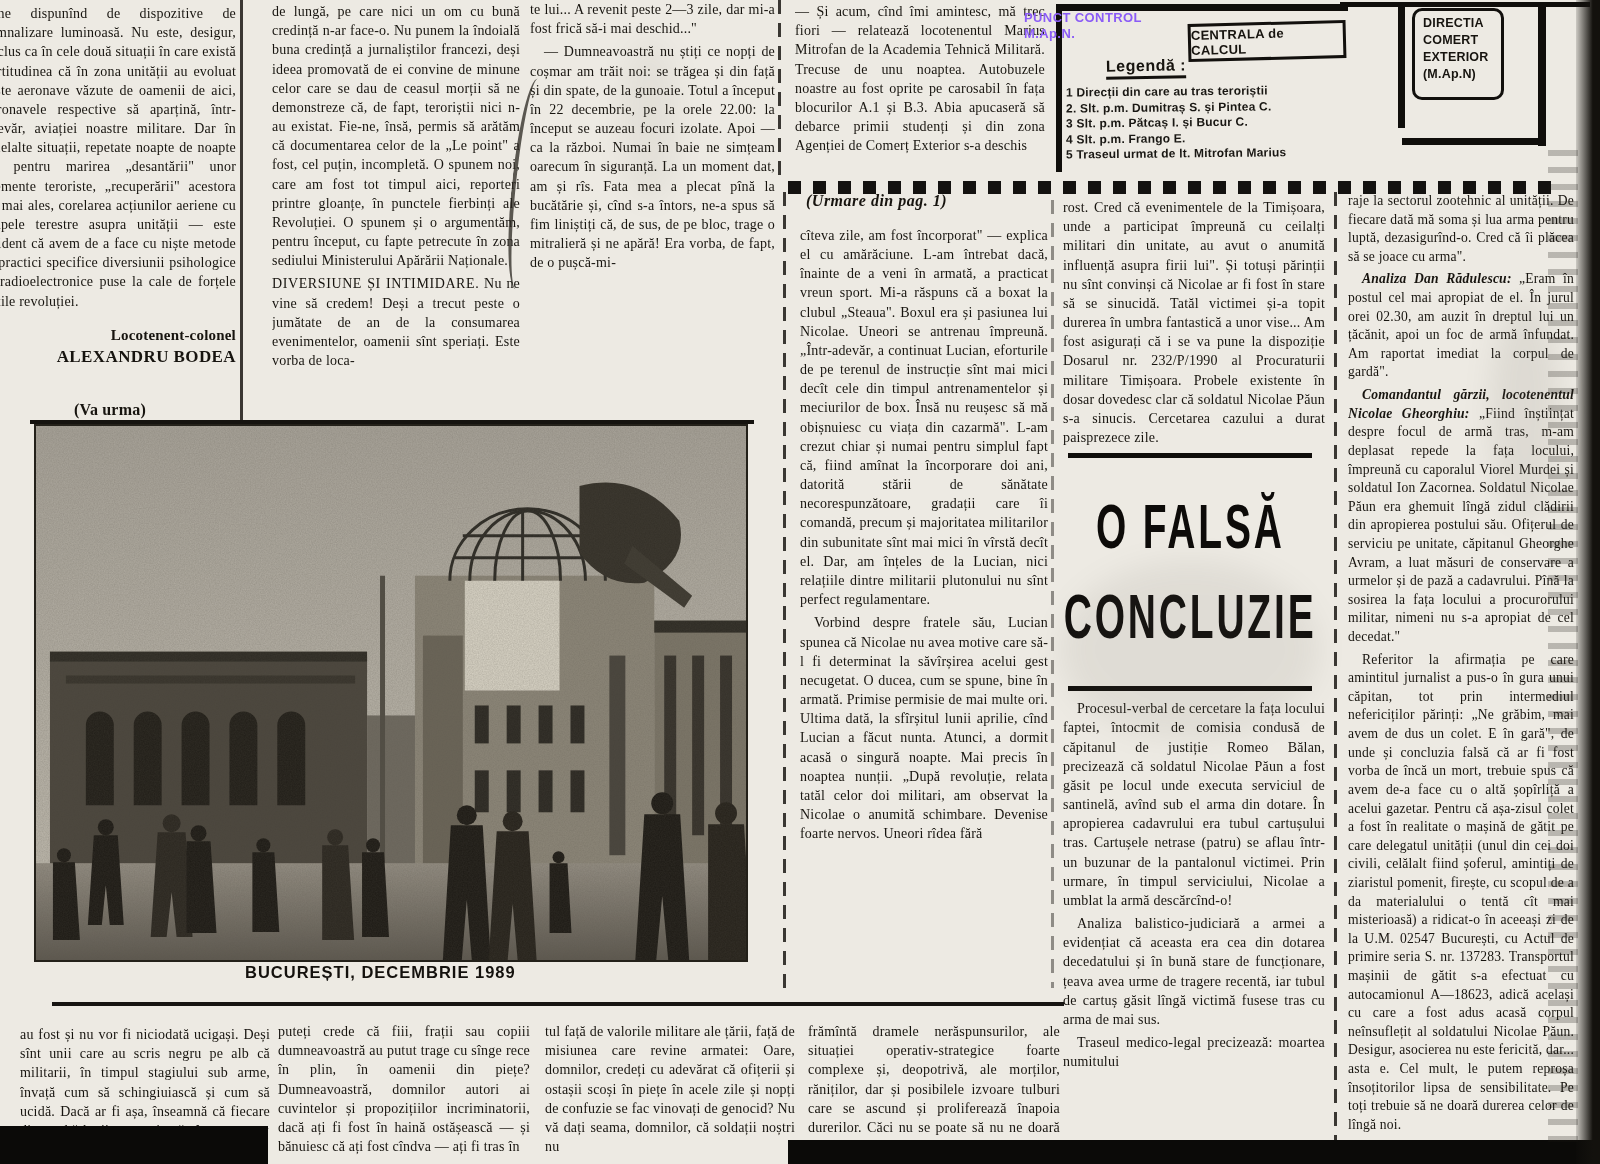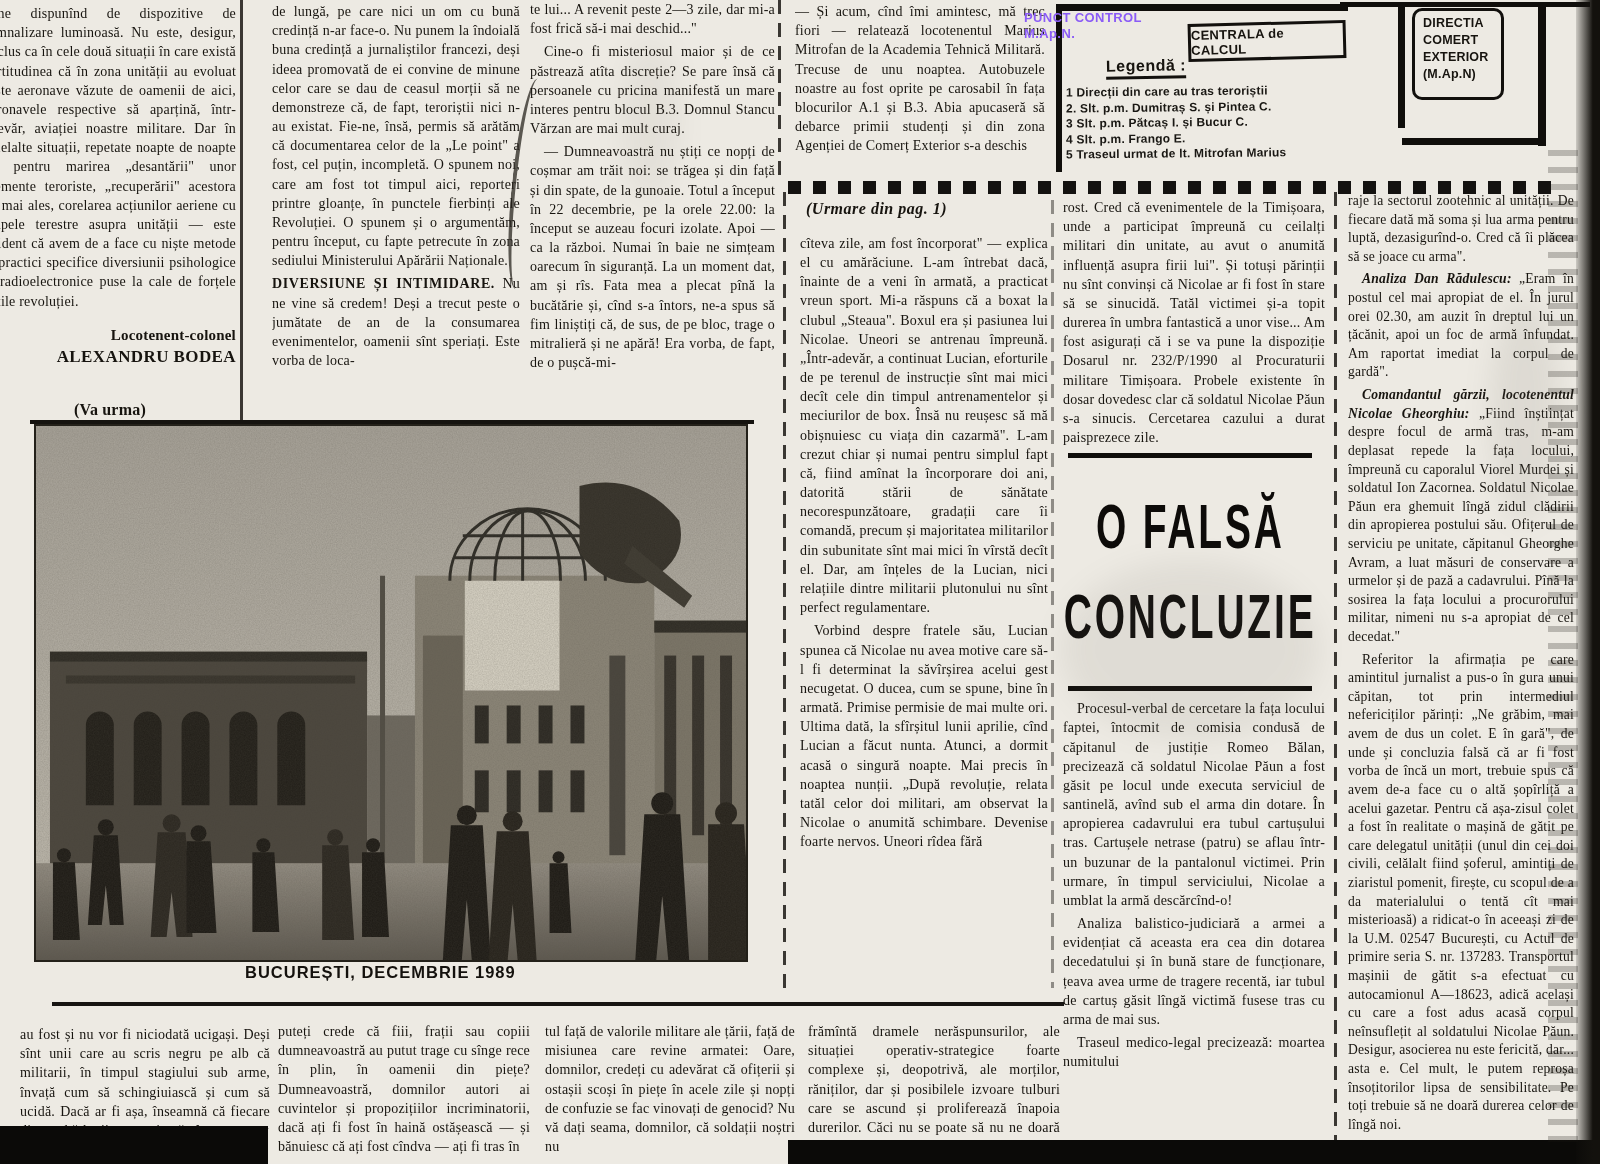--- a/index.html
+++ b/index.html
@@ -7,33 +7,33 @@
     position:relative;width:1600px;height:1164px;overflow:hidden;
     background:#edeae3;
     font-family:"Liberation Serif","DejaVu Serif",serif;
     color:#17140f;
   }
   
   .col{position:absolute;overflow:hidden;text-align:justify;
        font-size:14px;line-height:1.37;letter-spacing:.2px;}
   .col p{margin:0 0 4px 0;text-indent:14px;}
   .col p.nofirst{text-indent:0;}
-  .boldlead{font-weight:bold;letter-spacing:.6px;}
+  .boldlead{font-weight:normal;letter-spacing:.6px;}
   .itlead{font-style:italic;font-weight:bold;}
   .sig{display:block;text-align:right;font-weight:bold;margin-top:14px;font-size:15px;}
   .sig-name{display:block;text-align:right;font-weight:bold;font-size:17px;letter-spacing:.4px;}
   .vaurma{display:block;text-align:center;font-weight:bold;margin-top:30px;font-size:16px;}
   .contnote{font-style:italic;font-weight:bold;font-size:16px;margin:0 0 14px 6px;letter-spacing:.5px;}
 
   
   .c-top1{left:-16px;top:4px;width:252px;height:420px;}
   .c-top2{left:272px;top:2px;width:248px;height:426px;}
   .c-top3{left:530px;top:0px;width:245px;height:428px;}
   .c-top4{left:795px;top:2px;width:250px;height:176px;}
-  .c-mid5{left:800px;top:198px;width:248px;height:800px;}
+  .c-mid5{left:800px;top:190px;width:248px;height:800px;}
   .c-mid6{left:1063px;top:198px;width:262px;height:942px;}
   .c-mid7{left:1348px;top:192px;width:226px;height:950px;font-size:13.6px;}
   .c-botA{left:20px;top:1025px;width:250px;height:104px;}
   .c-botB{left:278px;top:1022px;width:252px;height:142px;}
   .c-botC{left:545px;top:1022px;width:250px;height:142px;}
   .c-botD{left:808px;top:1022px;width:252px;height:118px;}
 
   
   .vrule{position:absolute;width:3px;background:#1b1814;opacity:.85;}
   .vrule.dashed{background:repeating-linear-gradient(180deg,#1b1814 0 14px,rgba(0,0,0,0) 14px 23px);}
@@ -112,21 +112,20 @@
 
   <div class="col c-top2">
     <p class="nofirst">de lungă, pe care nici un om cu bună credință n-ar face-o. Nu punem la îndoială buna credință a jurnaliștilor francezi, deși ideea promovată de ei convine de minune celor care se dau de ceasul morții să ne demonstreze că, de fapt, teroriștii nici n-au existat. Fie-ne, însă, permis să arătăm că documentarea celor de la „Le point" a fost, cel puțin, incompletă. O spunem noi, care am fost tot timpul aici, reporteri printre gloanțe, în punctele fierbinți ale Revoluției. O spunem și o argumentăm, pentru început, cu fapte petrecute în zona sediului Ministerului Apărării Naționale.</p>
     <p class="nofirst"><span class="boldlead">DIVERSIUNE ȘI INTIMIDARE.</span><span> Nu ne vine să credem! Deși a trecut peste o jumătate de an de la consumarea evenimentelor, oamenii sînt speriați. Este vorba de loca-</span></p>
   </div>
 
   <div class="arc-mark"></div>
 
   <div class="col c-top3">
     <p class="nofirst">te lui... A revenit peste 2—3 zile, dar mi-a fost frică să-i mai deschid..."</p>
-    <p>Cine-o fi misteriosul maior și de ce păstrează atîta discreție? Se pare însă că persoanele cu pricina manifestă un mare interes pentru blocul B.3. Domnul Stancu Vărzan are mai mult curaj.</p>
     <p>— Dumneavoastră nu știți ce nopți de coșmar am trăit noi: se trăgea și din față și din spate, de la gunoaie. Totul a început în 22 decembrie, pe la orele 22.00: la început se auzeau focuri izolate. Apoi — ca la război. Numai în baie ne simțeam oarecum în siguranță. La un moment dat, am și rîs. Fata mea a plecat pînă la bucătărie și, cînd s-a întors, ne-a spus să fim liniștiți că, de sus, de pe bloc, trage o mitralieră și ne apără! Era vorba, de fapt, de o pușcă-mi-</p>
   </div>
 
   <div class="vrule dashed" style="left:778px;top:0;height:176px"></div>
 
   <div class="col c-top4">
     <p class="nofirst">— Și acum, cînd îmi amintesc, mă trec fiori — relatează locotenentul Marius Mitrofan de la Academia Tehnică Militară. Trecuse de unu noaptea. Autobuzele noastre au fost oprite pe carosabil în fața blocurilor A.1 și B.3. Abia apucaseră să debarce primii studenți și din zona Agenției de Comerț Exterior s-a deschis</p>
   </div>
 
   <div class="map-border-top"></div>

